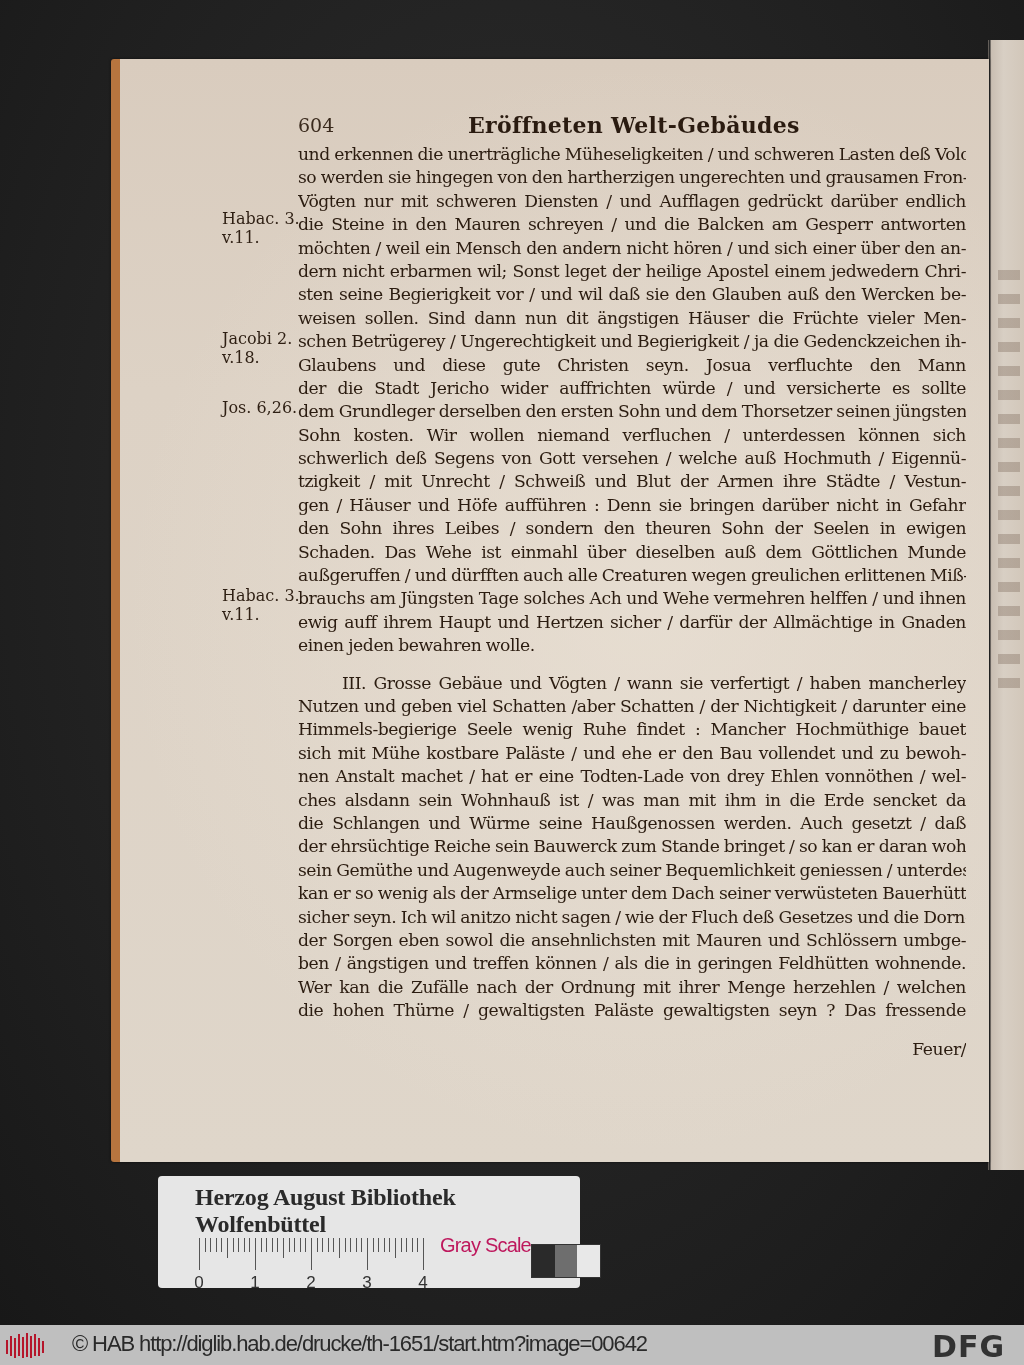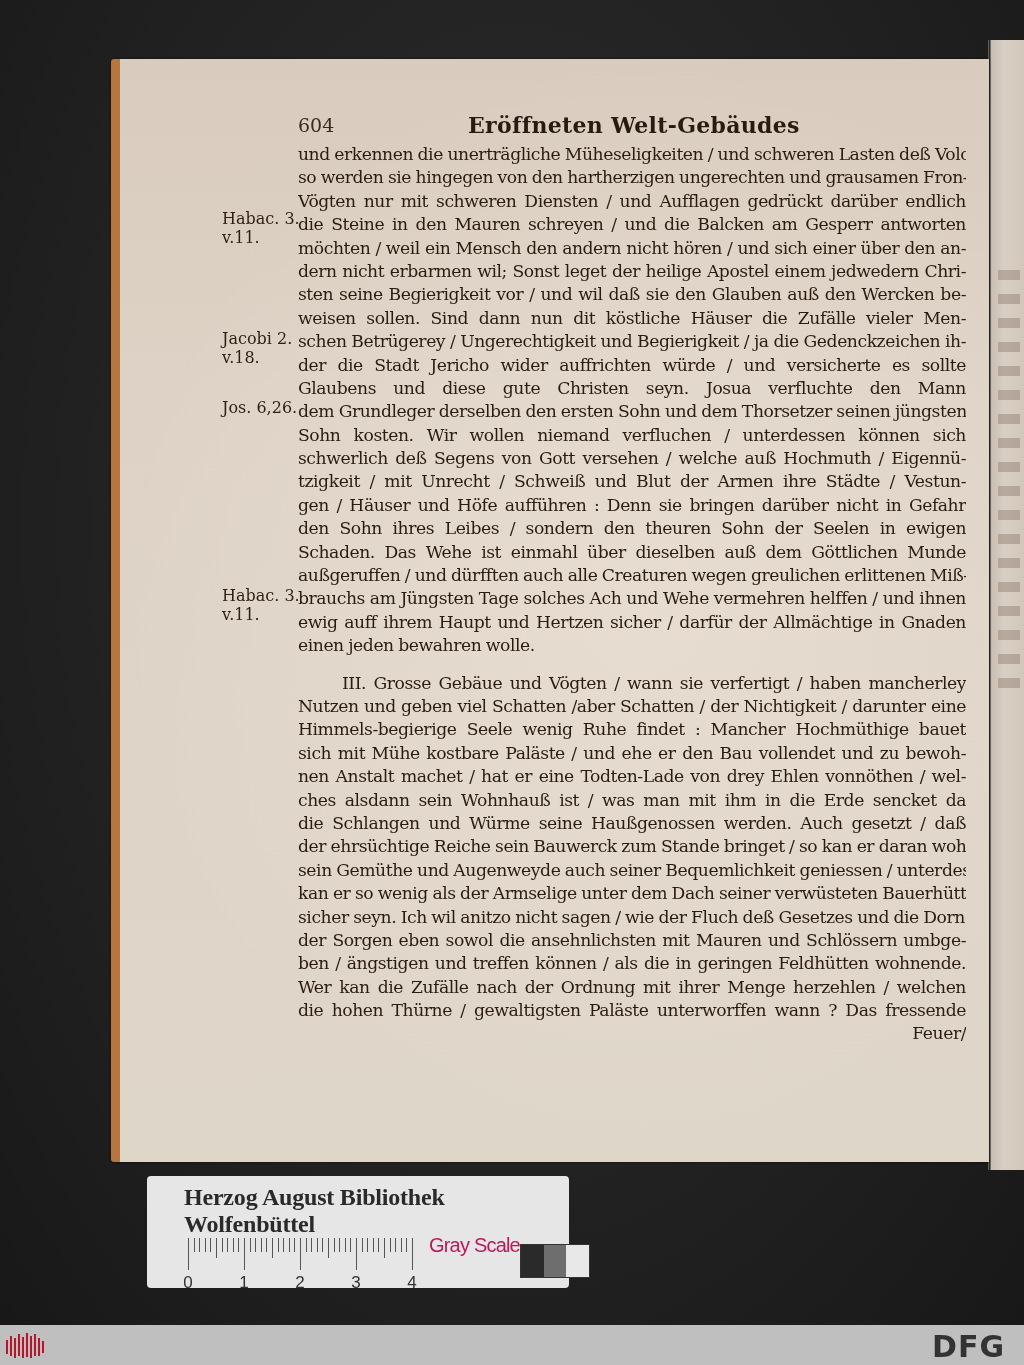--- a/index.html
+++ b/index.html
@@ -61,31 +61,31 @@
     color: #2b1c10;
     white-space: nowrap;
     text-align: justify;
     text-align-last: justify;
     overflow: hidden;
     letter-spacing: -0.45px;
     word-spacing: -0.5px;
   }
   .line.last { text-align-last: left; }
   .line.indent { padding-left: 44px; }
-  .line.catch { text-align-last: right; }
+  .line.catch { text-align-last: right; margin-top: 16px; }
   .para-gap { height: 14px; }
   .margin-note {
     position: absolute; left: 222px;
     font-family: "DejaVu Serif", serif; font-size: 16px; color: #2e1f13;
     line-height: 19px; font-weight: normal;
   }
   .margin-note span { display: block; }
   
   .card {
-    position: absolute; left: 147px; top: 1176px; width: 422px; height: 112px;
+    position: absolute; left: 158px; top: 1176px; width: 422px; height: 112px;
     background: #e6e6e6;
     border-radius: 4px;
   }
   .card-title {
     position: absolute; left: 37px; top: 8px;
     font-family: "Liberation Serif", serif; font-size: 24px; font-weight: bold; color: #2a2a2a;
     letter-spacing: -0.2px;
   }
   .ruler {
     position: absolute; left: 41px; top: 62px; width: 226px; height: 48px;
@@ -161,24 +161,24 @@
   </div>
 
   <div class="lines">
     <div class="line">und erkennen die unerträgliche Müheseligkeiten / und schweren Lasten deß Volcks/</div>
     <div class="line">so werden sie hingegen von den hartherzigen ungerechten und grausamen Fron-</div>
     <div class="line">Vögten nur mit schweren Diensten / und Aufflagen gedrückt darüber endlich</div>
     <div class="line">die Steine in den Mauren schreyen / und die Balcken am Gesperr antworten</div>
     <div class="line">möchten / weil ein Mensch den andern nicht hören / und sich einer über den an-</div>
     <div class="line">dern nicht erbarmen wil; Sonst leget der heilige Apostel einem jedwedern Chri-</div>
     <div class="line">sten seine Begierigkeit vor / und wil daß sie den Glauben auß den Wercken be-</div>
-    <div class="line">weisen sollen.    Sind dann nun dit köstliche Häuser die Zufälle vieler Men-</div>
+    <div class="line">weisen sollen.    Sind dann nun dit ängstigen Häuser die Früchte vieler Men-</div>
     <div class="line">schen Betrügerey / Ungerechtigkeit und Begierigkeit / ja die Gedenckzeichen ih-</div>
+    <div class="line">Glaubens und diese gute Christen seyn.    Josua verfluchte den Mann</div>
     <div class="line">der die Stadt Jericho wider auffrichten würde /  und versicherte es sollte</div>
-    <div class="line">Glaubens und diese gute Christen seyn.    Josua verfluchte den Mann</div>
     <div class="line">dem Grundleger derselben den ersten Sohn und dem Thorsetzer seinen jüngsten</div>
     <div class="line">Sohn kosten.    Wir wollen niemand verfluchen / unterdessen können sich</div>
     <div class="line">schwerlich deß Segens von Gott versehen / welche auß Hochmuth / Eigennü-</div>
     <div class="line">tzigkeit / mit Unrecht / Schweiß und Blut der Armen ihre Städte / Vestun-</div>
     <div class="line">gen / Häuser und Höfe aufführen : Denn sie bringen darüber nicht in Gefahr</div>
     <div class="line">den Sohn ihres Leibes / sondern den theuren Sohn der Seelen in ewigen</div>
     <div class="line">Schaden.    Das Wehe ist einmahl über dieselben auß dem Göttlichen Munde</div>
     <div class="line">außgeruffen / und dürfften auch alle Creaturen wegen greulichen erlittenen Miß-</div>
     <div class="line">brauchs am Jüngsten Tage solches Ach und Wehe vermehren helffen / und ihnen</div>
     <div class="line">ewig auff ihrem Haupt und Hertzen sicher / darfür der Allmächtige in Gnaden</div>
@@ -191,21 +191,21 @@
     <div class="line">nen Anstalt machet / hat er eine Todten-Lade von drey Ehlen vonnöthen / wel-</div>
     <div class="line">ches alsdann sein Wohnhauß ist /  was man mit ihm in die Erde sencket da</div>
     <div class="line">die Schlangen und Würme seine Haußgenossen werden.    Auch gesetzt / daß</div>
     <div class="line">der ehrsüchtige Reiche sein Bauwerck zum Stande bringet / so kan er daran wohl</div>
     <div class="line">sein Gemüthe und Augenweyde auch seiner Bequemlichkeit geniessen / unterdessen</div>
     <div class="line">kan er so wenig als der Armselige unter dem Dach seiner verwüsteten Bauerhütten</div>
     <div class="line">sicher seyn.  Ich wil anitzo nicht sagen / wie der Fluch deß Gesetzes und die Dornen</div>
     <div class="line">der Sorgen eben sowol die ansehnlichsten mit Mauren und Schlössern umbge-</div>
     <div class="line">ben / ängstigen und treffen können / als die in geringen Feldhütten wohnende.</div>
     <div class="line">Wer kan die Zufälle nach der Ordnung mit ihrer Menge herzehlen / welchen</div>
-    <div class="line">die hohen Thürne / gewaltigsten Paläste unterworffen wann ?  Das fressende</div>
+    <div class="line">die hohen Thürne / gewaltigsten Paläste gewaltigsten seyn ?  Das fressende</div>
     <div class="line catch">Feuer/</div>
   </div>
 
   <div class="card">
     <div class="card-title">Herzog August Bibliothek Wolfenbüttel</div>
     <div class="ruler">
       <div class="tick major" style="left:0px"></div>
       <div class="tick minor" style="left:5.6px"></div>
       <div class="tick minor" style="left:11.2px"></div>
       <div class="tick minor" style="left:16.8px"></div>
@@ -269,14 +269,15 @@
       <rect x="9" y="6" width="2" height="20"></rect>
       <rect x="13" y="2" width="2" height="22"></rect>
       <rect x="17" y="5" width="2" height="21"></rect>
       <rect x="21" y="1" width="2" height="24"></rect>
       <rect x="25" y="4" width="2" height="22"></rect>
       <rect x="29" y="2" width="2" height="22"></rect>
       <rect x="33" y="6" width="2" height="18"></rect>
       <rect x="37" y="9" width="2" height="12"></rect>
     </g>
   </svg>
+  <div class="footer-text">© HAB http://diglib.hab.de/drucke/th-1651/start.htm?image=00642</div>
   <div class="dfg-logo">DFG</div>
 </div>
 
 </body></html>

